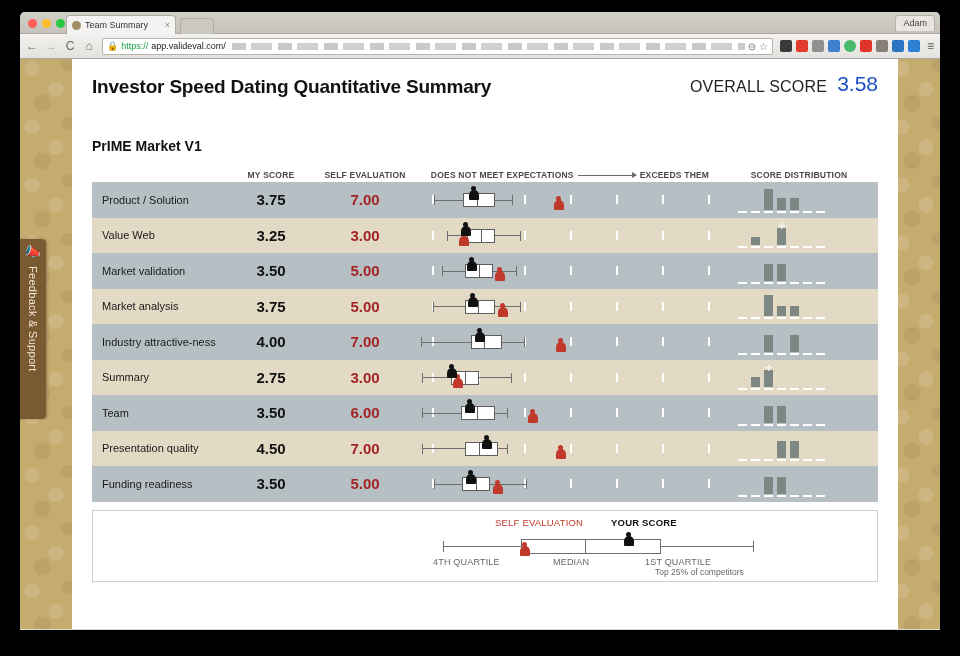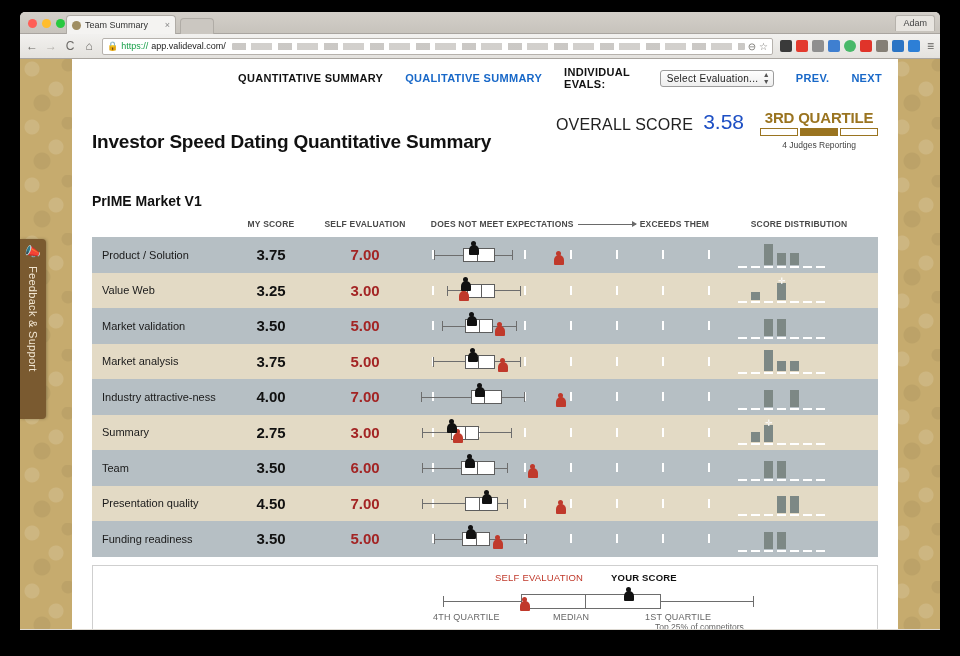--- a/index.html
+++ b/index.html
@@ -170,21 +170,21 @@
   .quartile-title { font-size: 15px; font-weight: bold; color: #9a7420; letter-spacing: -.2px; }
   .quartile-bar { display: flex; gap: 2px; margin: 2px 0 1px; }
   .quartile-seg { flex: 1 1 0; height: 8px; border: 1px solid #9a7420; background: #fff; }
   .quartile-seg.on { background: #9a7420; }
   .quartile-note { font-size: 8.5px; color: #444; }
 
   
   .rubric-title { font-size: 14px; font-weight: bold; color: #111; margin-top: 40px; }
 
   .col-headers {
-    display: flex; align-items: center;
+    display: flex; align-items: flex-end;
     font-size: 8.5px; font-weight: bold; color: #4a4a4a; letter-spacing: .2px;
     height: 22px; margin-top: 4px;
   }
   .ch-name { width: 140px; }
   .ch-score { width: 78px; text-align: center; }
   .ch-self { width: 110px; text-align: center; }
   .ch-box { width: 300px; display: flex; align-items: center; justify-content: center; gap: 2px; white-space: nowrap; }
   .arrowline { display: inline-block; width: 58px; height: 1px; background: #6a6a6a; position: relative; margin: 0 2px; vertical-align: middle; }
   .arrowline:after {
     content: ""; position: absolute; right: -1px; top: -2.5px;
@@ -314,48 +314,26 @@
 
     <div class="viewport">
 
       <div class="feedback-rail">
         <span class="mega">📣</span>
         <span class="rail-label">Feedback &amp; Support</span>
       </div>
 
       <div class="card">
 
-        <div class="topnav">
-          <span class="nav-item">QUANTITATIVE SUMMARY</span>
-          <span class="nav-item link">QUALITATIVE SUMMARY</span>
-          <span class="evals-group">
-            <span class="evals-label">INDIVIDUAL EVALS:</span>
-            <span class="select-box">
-              <span>Select Evaluation...</span>
-              <span class="stepper">▲<br>▼</span>
-            </span>
-          </span>
-          <span class="nav-prev">PREV.</span>
-          <span class="nav-next">NEXT</span>
-        </div>
 
         <div class="title-row">
           <div class="page-title">Investor Speed Dating Quantitative Summary</div>
           <div class="score-block">
             <span class="overall-label">OVERALL SCORE</span>
             <span class="overall-value">3.58</span>
-            <span class="quartile-box">
-              <span class="quartile-title">3RD QUARTILE</span>
-              <span class="quartile-bar" id="quartile-bar">
-                  <span class="quartile-seg"></span>
-                  <span class="quartile-seg on"></span>
-                  <span class="quartile-seg"></span>
-                </span>
-              <span class="quartile-note">4 Judges Reporting</span>
-            </span>
           </div>
         </div>
 
         <div class="rubric-title">PrIME Market V1</div>
 
         <div class="col-headers">
           <div class="ch-name"></div>
           <div class="ch-score">MY SCORE</div>
           <div class="ch-self">SELF EVALUATION</div>
           <div class="ch-box">

